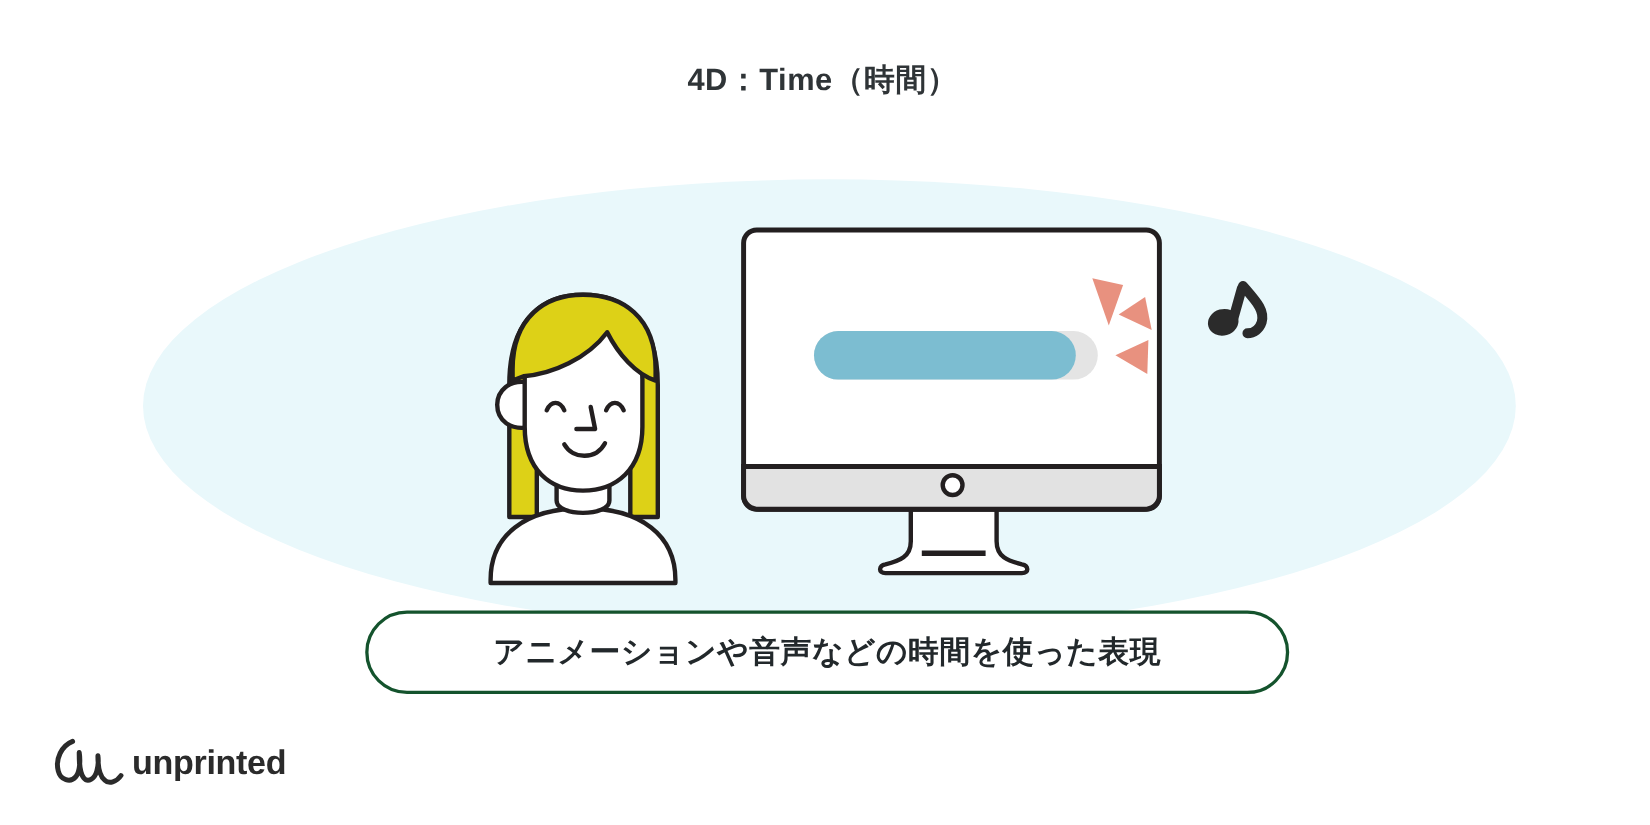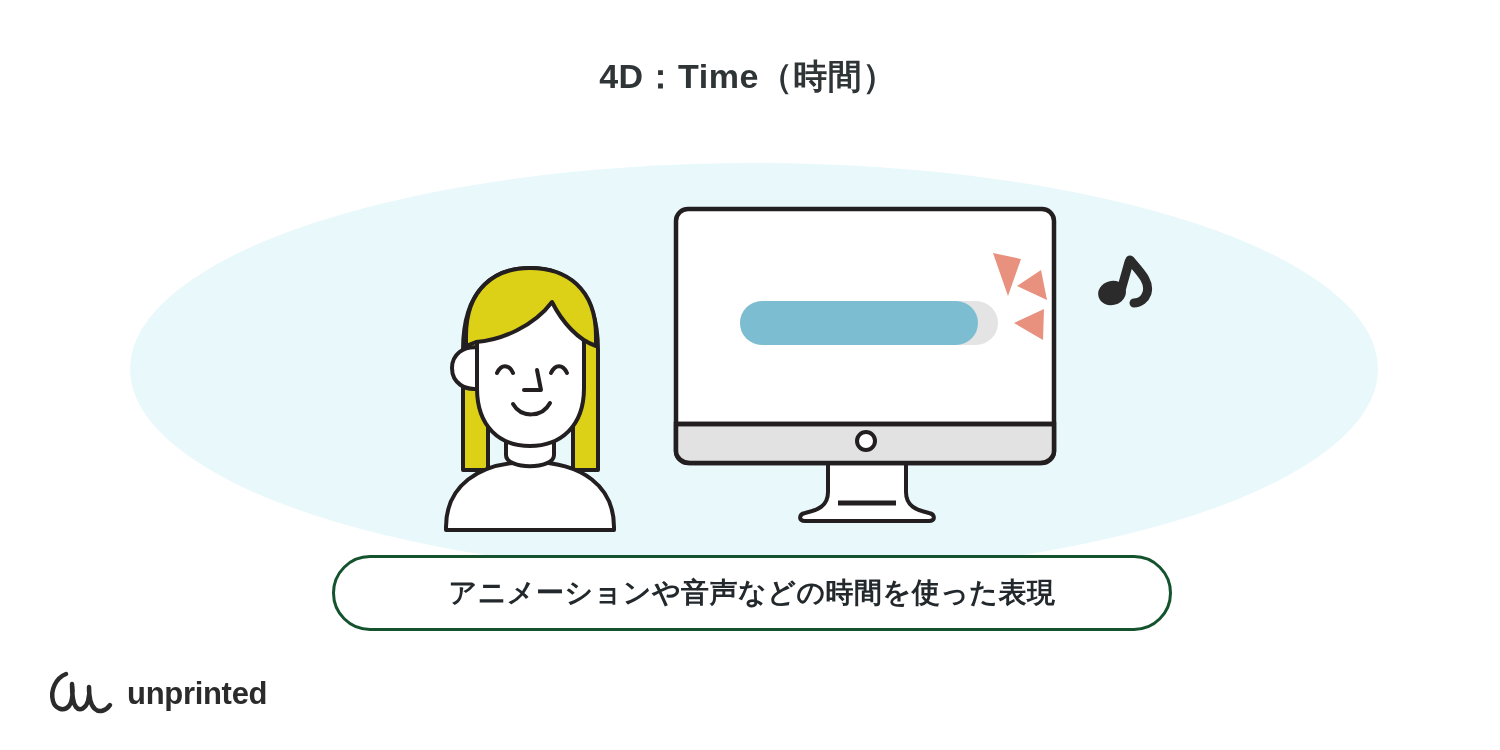--- a/index.html
+++ b/index.html
@@ -19,21 +19,21 @@
     overflow: hidden;
   }
 
   
   .title {
     position: absolute;
     left: 0;
     top: 54px;
     width: 1496px;
     text-align: center;
-    font-size: 34px;
+    font-size: 28px;
     font-weight: 700;
     letter-spacing: 0.5px;
     color: #2f3437;
     white-space: nowrap;
   }
 
   
   .bg-ellipse {
     position: absolute;
     left: 130px;
@@ -76,21 +76,21 @@
     white-space: nowrap;
   }
 
   
   .logo {
     position: absolute;
     left: 46px;
     top: 668px;
     display: flex;
     align-items: center;
-    gap: 9px;
+    gap: 2px;
   }
   .logo-wordmark {
     font-size: 31px;
     font-weight: 700;
     color: #2b2b2b;
     letter-spacing: -0.3px;
     line-height: 1;
   }
 </style>
 </head>

